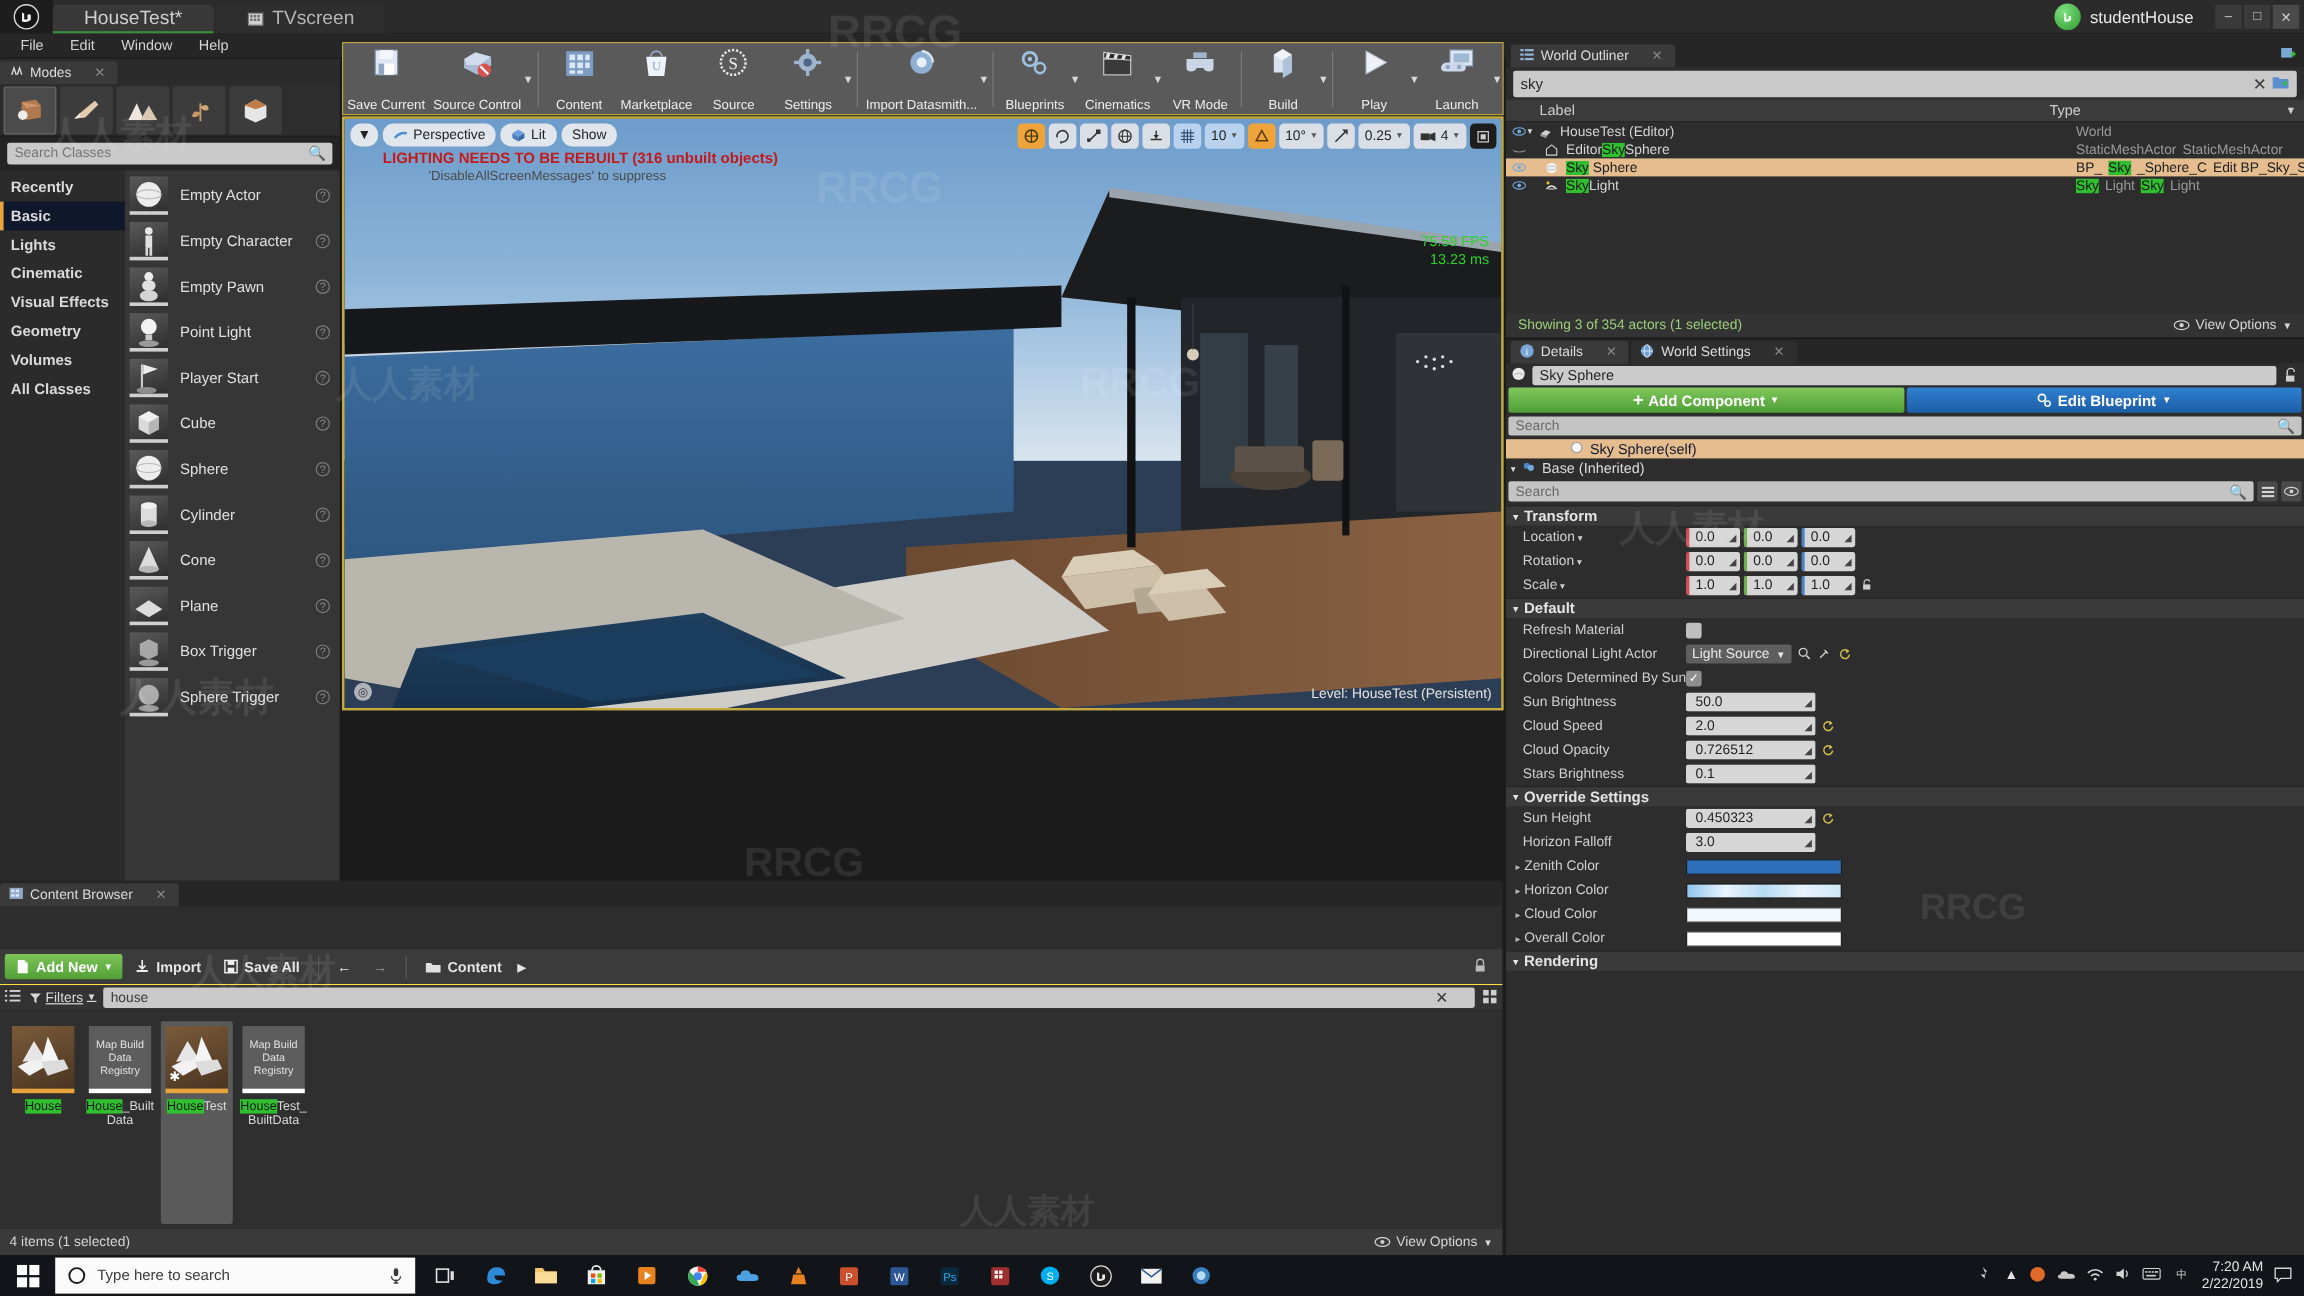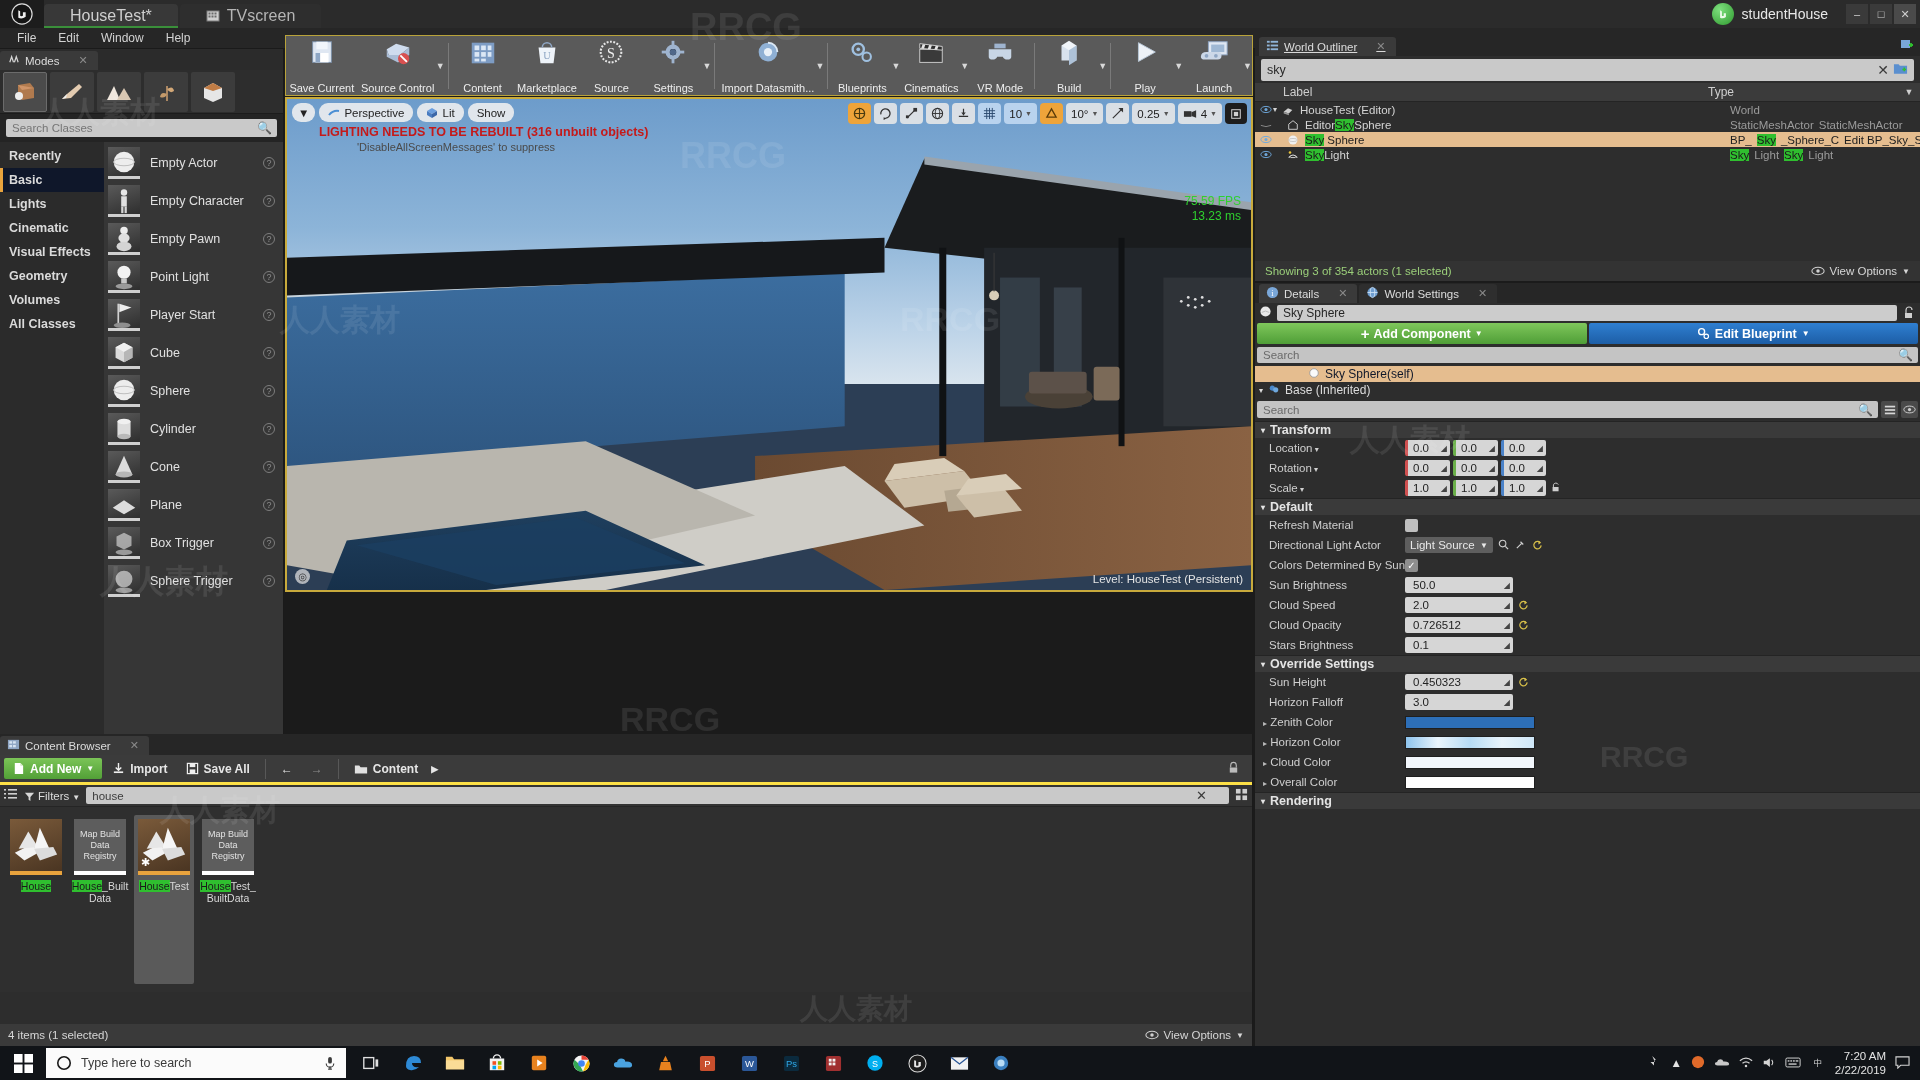--- a/index.html
+++ b/index.html
@@ -182,37 +182,38 @@
   }
 
   
   .contentbrowser {
     position:absolute; left:0; top: 734px; width: 1253px; height: 312px;
     background:#2d2d2d; border-right:1px solid #1a1a1a;
   }
   .cb-tabrow { height: 21px; background:#262626; display:flex; align-items:flex-end;}
   .cb-toolbar {
     height: 30px; background:#3b3b3b; display:flex; align-items:center; padding: 0 4px; gap: 2px;
-    border-bottom:3px solid #fde047;
+    border-bottom:1px solid #fde047;
+    margin-top:36px;
   }
   .cb-greenbtn {
     height: 21px; background: linear-gradient(180deg,#7bc457,#52a037); border-radius:2px;
     display:flex;align-items:center; padding: 0 8px; gap:5px;
     color:#fff; font-weight:bold; font-size:12px;
   }
   .cb-btn {
     height: 21px; display:flex;align-items:center; padding: 0 8px; gap:5px;
     color:#e6e6e6; font-size:12px; font-weight:bold;
   }
   .cb-vsep { width:1px; height:20px; background:#585858; margin: 0 5px; }
   .cb-filterrow {
     height: 22px; background:#333; display:flex; align-items:center; padding: 0 4px; gap:6px;
     border-bottom: 1px solid #252525;
   }
-  .cb-filterbtn { display:flex;align-items:flex-end;gap:3px;font-size:11.5px;color:#dcdcdc;}
+  .cb-filterbtn { display:flex;align-items:flex-start;gap:3px;font-size:11.5px;color:#dcdcdc;text-decoration:underline;}
   .cb-searchbox {
     flex:1; height:17px; background:#c9c9c9; border-radius:2px; display:flex; align-items:center;
     padding: 0 6px; color:#3c3c3c; font-size:11.5px; position:relative;
   }
   .cb-assets { height: 185px; padding: 8px 6px; display:flex; gap: 4px; background:#2f2f2f;}
   .asset {
     width: 60px; display:flex; flex-direction:column; align-items:center;
     padding: 4px 2px; border-radius:2px;
   }
   .asset.sel { background:#5a5a5a; }
@@ -233,21 +234,21 @@
     position:absolute; left:0; bottom:0; width: 100%; height: 22px; background:#3a3a3a;
     display:flex;align-items:center; justify-content:space-between; padding: 0 8px;
     font-size: 11.5px; color:#d6d6d6;
   }
 
   
   .outliner {
     position:absolute; left: 1255px; top: 35px; width: 665px; height: 246px;
     background:#2d2d2d;
   }
-  .ol-tabrow { height:21px; background:#262626; display:flex;align-items:flex-end; padding-left:4px;text-decoration:underline;}
+  .ol-tabrow { height:21px; background:#262626; display:flex;align-items:flex-end; padding-left:4px;}
   .ol-search {
     height: 22px; margin: 3px 6px 2px 6px; background:#c9c9c9; border-radius:2px;
     display:flex; align-items:center; padding: 0 6px; position:relative;
   }
   .ol-search input {
     flex:1; border:none;outline:none;background:transparent;font-size:12.5px;color:#2a2a2a;
     font-family:"Liberation Sans", sans-serif;
   }
   .ol-header {
     height: 19px; background:#3b3b3b; display:flex; align-items:center;

